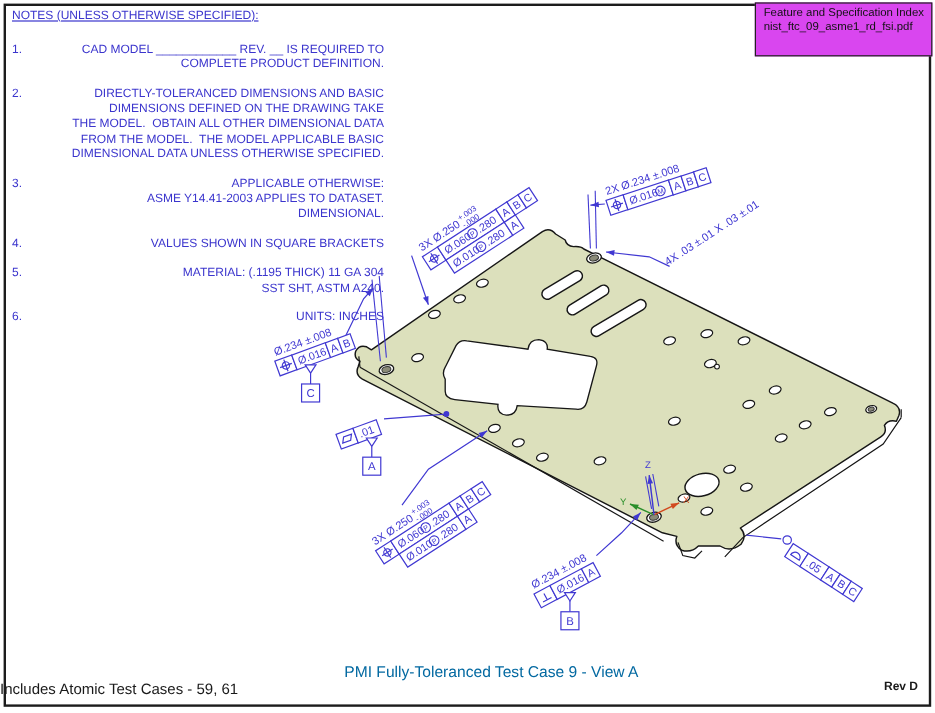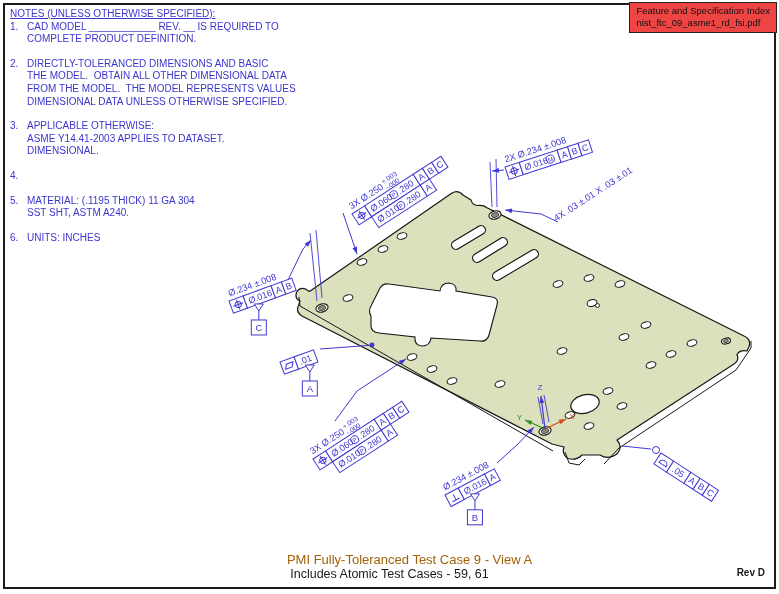--- a/index.html
+++ b/index.html
@@ -2,29 +2,29 @@
 <html><head>
 <meta charset="utf-8">
 <style>
   html,body{margin:0;padding:0;}
   body{
     width:779px;height:594px;position:relative;background:#fff;overflow:hidden;
     font-family:"Liberation Sans",sans-serif;
   }
   .sheet-border{position:absolute;left:3px;top:3px;right:3px;bottom:5px;border:2px solid #1c1c1c;}
   .notes{position:absolute;left:10px;top:8px;width:310px;color:#3b35cd;font-size:10px;line-height:12.6px;}
-  .nhead{text-decoration:underline;}
+  .nhead{text-decoration:underline;margin-bottom:15px;}
   .nitem{display:flex;margin-bottom:12px;}
   .nnum{width:17px;flex:none;}
   .nbody{flex:1;}
-  .nline{white-space:pre-wrap;}
-  .idx{position:absolute;top:2px;right:2px;border:1px solid #222;background:#ef4444;
-       padding:2px 6px 3px;font-size:9.5px;line-height:11.8px;color:#111;}
-  .footer-title{position:absolute;left:0;right:0;top:552px;text-align:center;font-size:13px;color:#a16207;padding-left:40px;}
-  .footer-sub{position:absolute;left:0;right:0;top:567px;text-align:center;font-size:12.5px;color:#1a1a1a;}
+  .nline{white-space:pre-wrap;text-align:right;}
+  .idx{position:absolute;top:2px;right:2px;border:1px solid #222;background:#d946ef;
+       padding:2px 6px 17px;font-size:9.5px;line-height:11.8px;color:#111;}
+  .footer-title{position:absolute;left:0;right:0;top:552px;text-align:center;font-size:13px;color:#0369a1;padding-left:40px;}
+  .footer-sub{position:absolute;left:0;right:0;top:567px;font-size:12.5px;color:#1a1a1a;}
   .rev{position:absolute;top:567px;right:14px;font-size:10px;color:#1a1a1a;font-weight:bold;}
   svg.drawing{position:absolute;left:0;top:0;}
   svg text{font-family:"Liberation Sans",sans-serif;}
 </style>
 </head>
 <body>
 
 <div class="sheet-border"></div>
 
 <div class="notes">
@@ -34,36 +34,38 @@
         <span class="nnum">1.</span>
         <div class="nbody">
           <div class="nline">CAD MODEL ____________ REV. __ IS REQUIRED TO</div>
           <div class="nline">COMPLETE PRODUCT DEFINITION.</div>
         </div>
       </div>
       <div class="nitem">
         <span class="nnum">2.</span>
         <div class="nbody">
           <div class="nline">DIRECTLY-TOLERANCED DIMENSIONS AND BASIC</div>
+          <div class="nline">DIMENSIONS DEFINED ON THE DRAWING TAKE</div>
           <div class="nline">THE MODEL.  OBTAIN ALL OTHER DIMENSIONAL DATA</div>
-          <div class="nline">FROM THE MODEL.  THE MODEL REPRESENTS VALUES</div>
+          <div class="nline">FROM THE MODEL.  THE MODEL APPLICABLE BASIC</div>
           <div class="nline">DIMENSIONAL DATA UNLESS OTHERWISE SPECIFIED.</div>
         </div>
       </div>
       <div class="nitem">
         <span class="nnum">3.</span>
         <div class="nbody">
           <div class="nline">APPLICABLE OTHERWISE:</div>
           <div class="nline">ASME Y14.41-2003 APPLIES TO DATASET.</div>
           <div class="nline">DIMENSIONAL.</div>
         </div>
       </div>
       <div class="nitem">
         <span class="nnum">4.</span>
         <div class="nbody">
+          <div class="nline">VALUES SHOWN IN SQUARE BRACKETS</div>
         </div>
       </div>
       <div class="nitem">
         <span class="nnum">5.</span>
         <div class="nbody">
           <div class="nline">MATERIAL: (.1195 THICK) 11 GA 304</div>
           <div class="nline">SST SHT, ASTM A240.</div>
         </div>
       </div>
       <div class="nitem">

